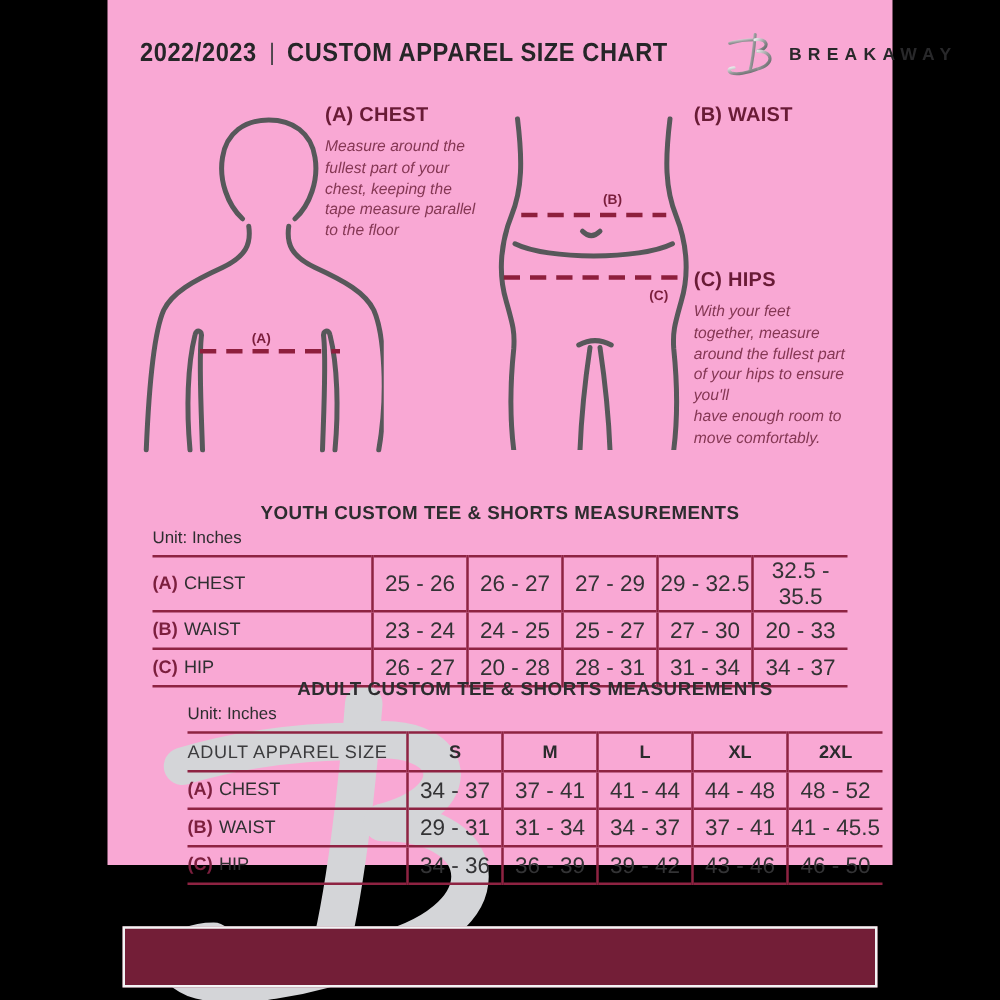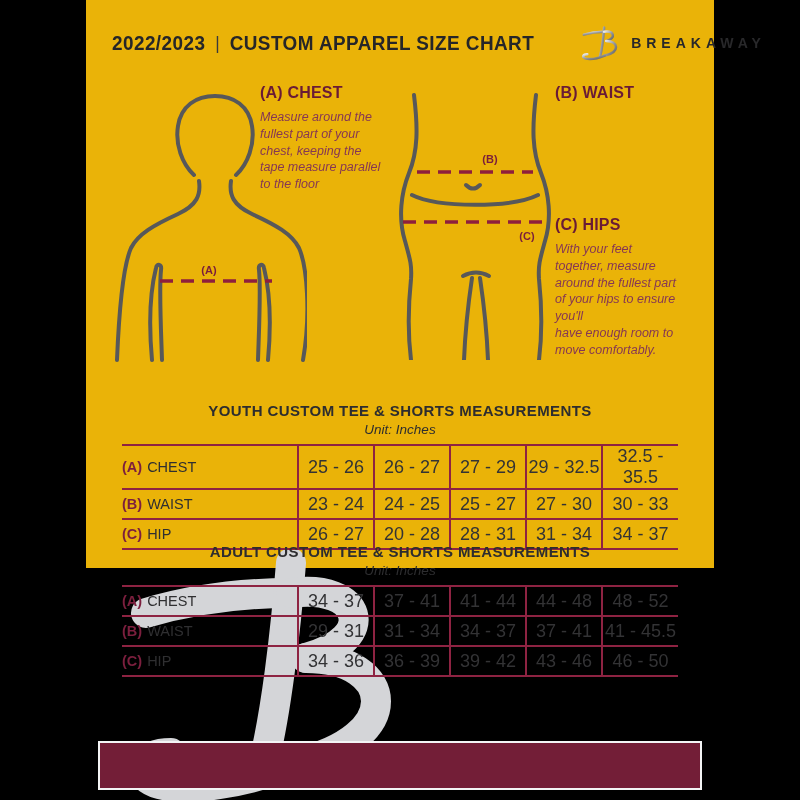--- a/index.html
+++ b/index.html
@@ -1,22 +1,22 @@
 <!DOCTYPE html>
 <html><head>
 <meta charset="utf-8">
 <style>
   html,body{margin:0;padding:0;}
   body{
     width:800px;height:800px;background:#000;position:relative;overflow:hidden;
     font-family:"Liberation Sans","DejaVu Sans",sans-serif;
   }
   .page{
-    position:absolute;left:86px;top:0;width:628px;height:568px;
-    background:#eab308;
+    position:absolute;left:86px;top:0;width:628px;height:692px;
+    background:#f9a8d4;
   }
   
   .hdr{
     position:absolute;left:0;top:24px;width:100%;height:38px;
     display:flex;align-items:center;justify-content:space-between;
     padding:0 26px;box-sizing:border-box;
   }
   .hdr-left{display:flex;align-items:center;gap:9px;transform:scaleX(.9);transform-origin:left center;white-space:nowrap;}
   .hdr-year,.hdr-title{font-weight:700;font-size:21px;letter-spacing:.5px;color:#262628;}
   .hdr-pipe{font-size:19px;color:#3a3a3c;font-weight:400;padding:0 2px;}
@@ -39,23 +39,23 @@
   .guide p{
     margin:7px 0 0 0;font-size:12.5px;line-height:1.34;color:#853754;
     font-style:italic;white-space:pre-line;font-weight:500;
   }
   
   .watermark{position:absolute;left:40px;top:538px;width:300px;height:270px;z-index:0;}
   .watermark path{fill:none;stroke:#d4d5d8;stroke-width:6;stroke-linecap:round;}
   
   .sec{position:absolute;left:36px;width:556px;z-index:2;}
   .youth-sec{top:366px;margin-top:36px;}
-  .adult-sec{top:543px;}
+  .adult-sec{top:543px;margin-left:28px;}
   .sec-title{text-align:center;font-weight:600;font-size:15px;letter-spacing:.4px;color:#2d2d2f;}
-  .sec-unit{text-align:center;font-style:italic;font-size:13.5px;color:#2d2d2f;margin-top:3px;}
+  .sec-unit{font-size:13.5px;color:#2d2d2f;margin-top:3px;}
   table.size-table{
     width:556px;border-collapse:collapse;table-layout:fixed;margin-top:7px;
   }
   table.size-table col.c0{width:176px;}
   table.size-table col.cv{width:76px;}
   table.size-table tr{height:30px;}
   table.size-table tr.head-row{height:31px;}
   table.size-table tr{border-top:2px solid #8e2342;}
   table.size-table{border-bottom:2px solid #8e2342;}
   table.size-table th,table.size-table td{padding:0;vertical-align:middle;background:transparent;}
@@ -179,21 +179,21 @@
         <td class="val">27 - 29</td>
         <td class="val">29 - 32.5</td>
         <td class="val">32.5 - 35.5</td>
       </tr>
       <tr>
         <td class="rowlbl"><span class="key">(B)</span><span>WAIST</span></td>
         <td class="val">23 - 24</td>
         <td class="val">24 - 25</td>
         <td class="val">25 - 27</td>
         <td class="val">27 - 30</td>
-        <td class="val">30 - 33</td>
+        <td class="val">20 - 33</td>
       </tr>
       <tr>
         <td class="rowlbl"><span class="key">(C)</span><span>HIP</span></td>
         <td class="val">26 - 27</td>
         <td class="val">20 - 28</td>
         <td class="val">28 - 31</td>
         <td class="val">31 - 34</td>
         <td class="val">34 - 37</td>
       </tr>
     </tbody>
@@ -206,20 +206,28 @@
     <table class="size-table">
       <colgroup>
           <col class="c0">
           <col class="cv">
           <col class="cv">
           <col class="cv">
           <col class="cv">
           <col class="cv">
         </colgroup>
       <tbody>
+          <tr class="head-row">
+        <th class="lbl">ADULT APPAREL SIZE</th>
+        <th class="sz">S</th>
+        <th class="sz">M</th>
+        <th class="sz">L</th>
+        <th class="sz">XL</th>
+        <th class="sz">2XL</th>
+      </tr>
       <tr>
         <td class="rowlbl"><span class="key">(A)</span><span>CHEST</span></td>
         <td class="val">34 - 37</td>
         <td class="val">37 - 41</td>
         <td class="val">41 - 44</td>
         <td class="val">44 - 48</td>
         <td class="val">48 - 52</td>
       </tr>
       <tr>
         <td class="rowlbl"><span class="key">(B)</span><span>WAIST</span></td>

